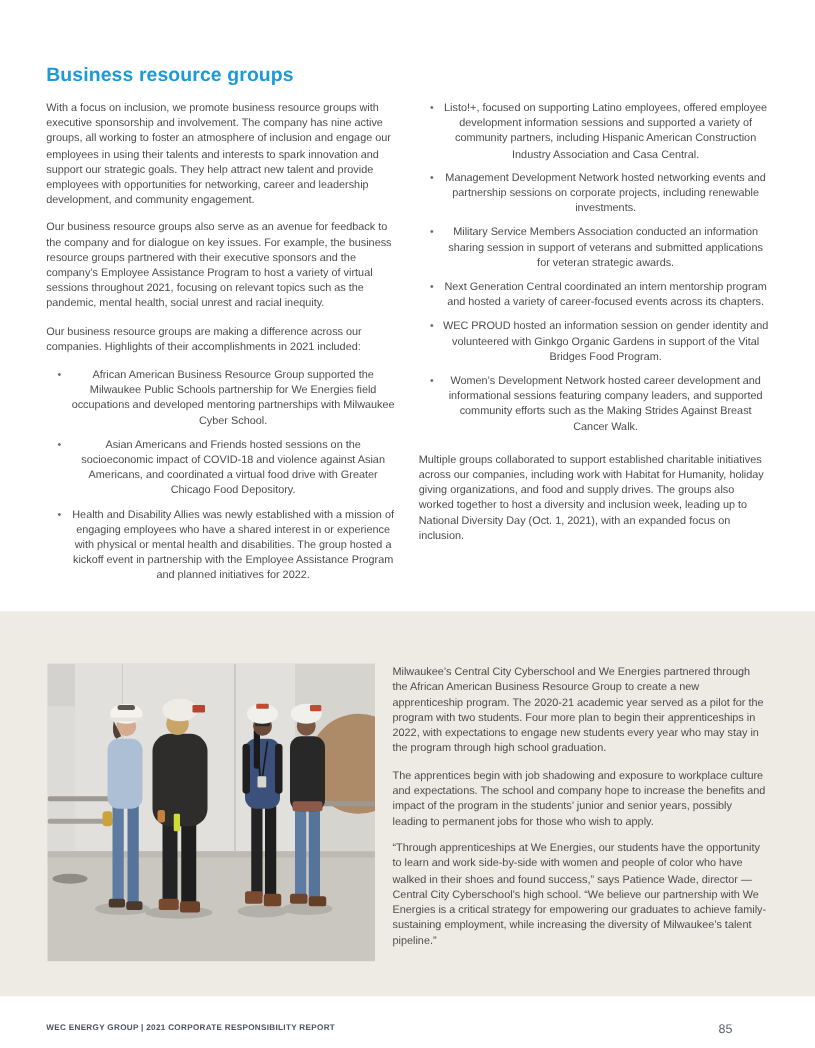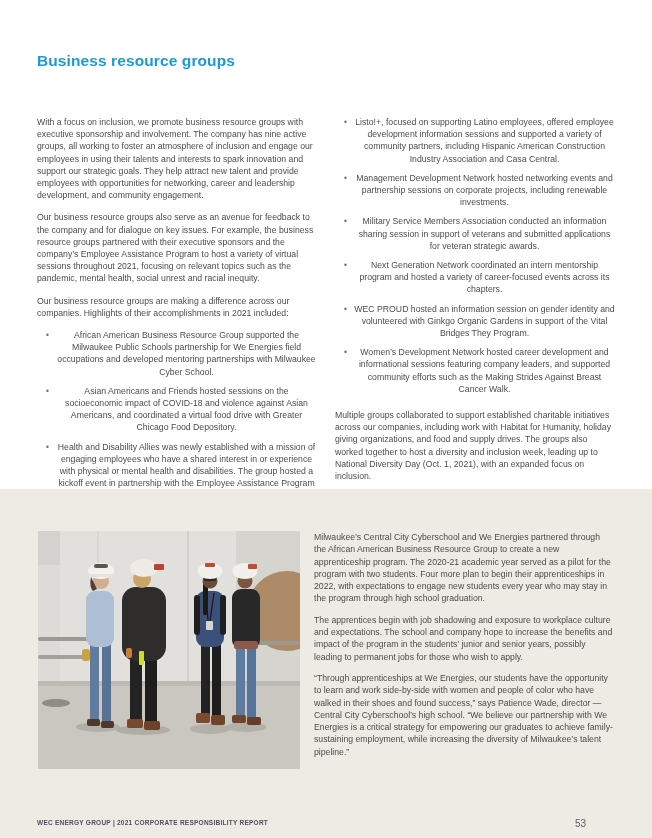--- a/index.html
+++ b/index.html
@@ -21,41 +21,40 @@
     color:#1a9ad6;
     margin-bottom:10px;
     letter-spacing:0.1px;
   }
   .columns { display:flex; gap:18px; }
   .col {
     flex:1;
     font-size:8.7px;
     line-height:12.2px;
     color:#4c4c4c;
-    margin-top:36px;
   }
   .col p { margin-bottom:10px; }
   .bullets { list-style:none;text-align:center; }
   .bullets li {
     position:relative;
     padding-left:19px;
     margin-bottom:7px;
   }
   .bullets li::before {
     content:"\2022";
     position:absolute;
     left:9px; top:0;
     color:#6b6b6b;
     font-size:8.5px;
   }
   .closing { margin-top:14px; }
   .feature {
     position:absolute;
     left:0; top:489px;
-    width:652px; height:349px;
+    width:652px; height:308px;
     background:#edebe4;
     padding:42px 38px 0 38px;
   }
   .feature-inner { display:flex; gap:14px; }
   .photo {
     width:262px; height:238px;
     flex:none;
     display:block;
     background:#dddbd7;
   }
@@ -101,22 +100,22 @@
           <li>Asian Americans and Friends hosted sessions on the socioeconomic impact of COVID-18 and violence against Asian Americans, and coordinated a virtual food drive with Greater Chicago Food Depository.</li>
           <li>Health and Disability Allies was newly established with a mission of engaging employees who have a shared interest in or experience with physical or mental health and disabilities. The group hosted a kickoff event in partnership with the Employee Assistance Program and planned initiatives for 2022.</li>
         </ul>
       </div>
 
       <div class="col">
         <ul class="bullets">
           <li>Listo!+, focused on supporting Latino employees, offered employee development information sessions and supported a variety of community partners, including Hispanic American Construction Industry Association and Casa Central.</li>
           <li>Management Development Network hosted networking events and partnership sessions on corporate projects, including renewable investments.</li>
           <li>Military Service Members Association conducted an information sharing session in support of veterans and submitted applications for veteran strategic awards.</li>
-          <li>Next Generation Network coordinated an intern mentorship program and hosted a variety of career-focused events across its chapters.</li>
-          <li>WEC PROUD hosted an information session on gender identity and volunteered with Ginkgo Organic Gardens in support of the Vital Bridges They Program.</li>
+          <li>Next Generation Central coordinated an intern mentorship program and hosted a variety of career-focused events across its chapters.</li>
+          <li>WEC PROUD hosted an information session on gender identity and volunteered with Ginkgo Organic Gardens in support of the Vital Bridges Food Program.</li>
           <li>Women’s Development Network hosted career development and informational sessions featuring company leaders, and supported community efforts such as the Making Strides Against Breast Cancer Walk.</li>
         </ul>
         <p class="closing">Multiple groups collaborated to support established charitable initiatives across our companies, including work with Habitat for Humanity, holiday giving organizations, and food and supply drives. The groups also worked together to host a diversity and inclusion week, leading up to National Diversity Day (Oct. 1, 2021), with an expanded focus on inclusion.</p>
       </div>
 
     </div>
   </div>
 
   <div class="feature">
     <div class="feature-inner">
@@ -202,15 +201,15 @@
       <div class="feature-text">
         <p>Milwaukee’s Central City Cyberschool and We Energies partnered through the African American Business Resource Group to create a new apprenticeship program. The 2020-21 academic year served as a pilot for the program with two students. Four more plan to begin their apprenticeships in 2022, with expectations to engage new students every year who may stay in the program through high school graduation.</p>
         <p>The apprentices begin with job shadowing and exposure to workplace culture and expectations. The school and company hope to increase the benefits and impact of the program in the students’ junior and senior years, possibly leading to permanent jobs for those who wish to apply.</p>
         <p>“Through apprenticeships at We Energies, our students have the opportunity to learn and work side-by-side with women and people of color who have walked in their shoes and found success,” says Patience Wade, director — Central City Cyberschool’s high school. “We believe our partnership with We Energies is a critical strategy for empowering our graduates to achieve family-sustaining employment, while increasing the diversity of Milwaukee’s talent pipeline.”</p>
       </div>
 
     </div>
   </div>
 
   <div class="footer-left">WEC ENERGY GROUP | 2021 CORPORATE RESPONSIBILITY REPORT</div>
-  <div class="page-number">53</div>
+  <div class="page-number">85</div>
 
 </div>
 
 </body></html>

